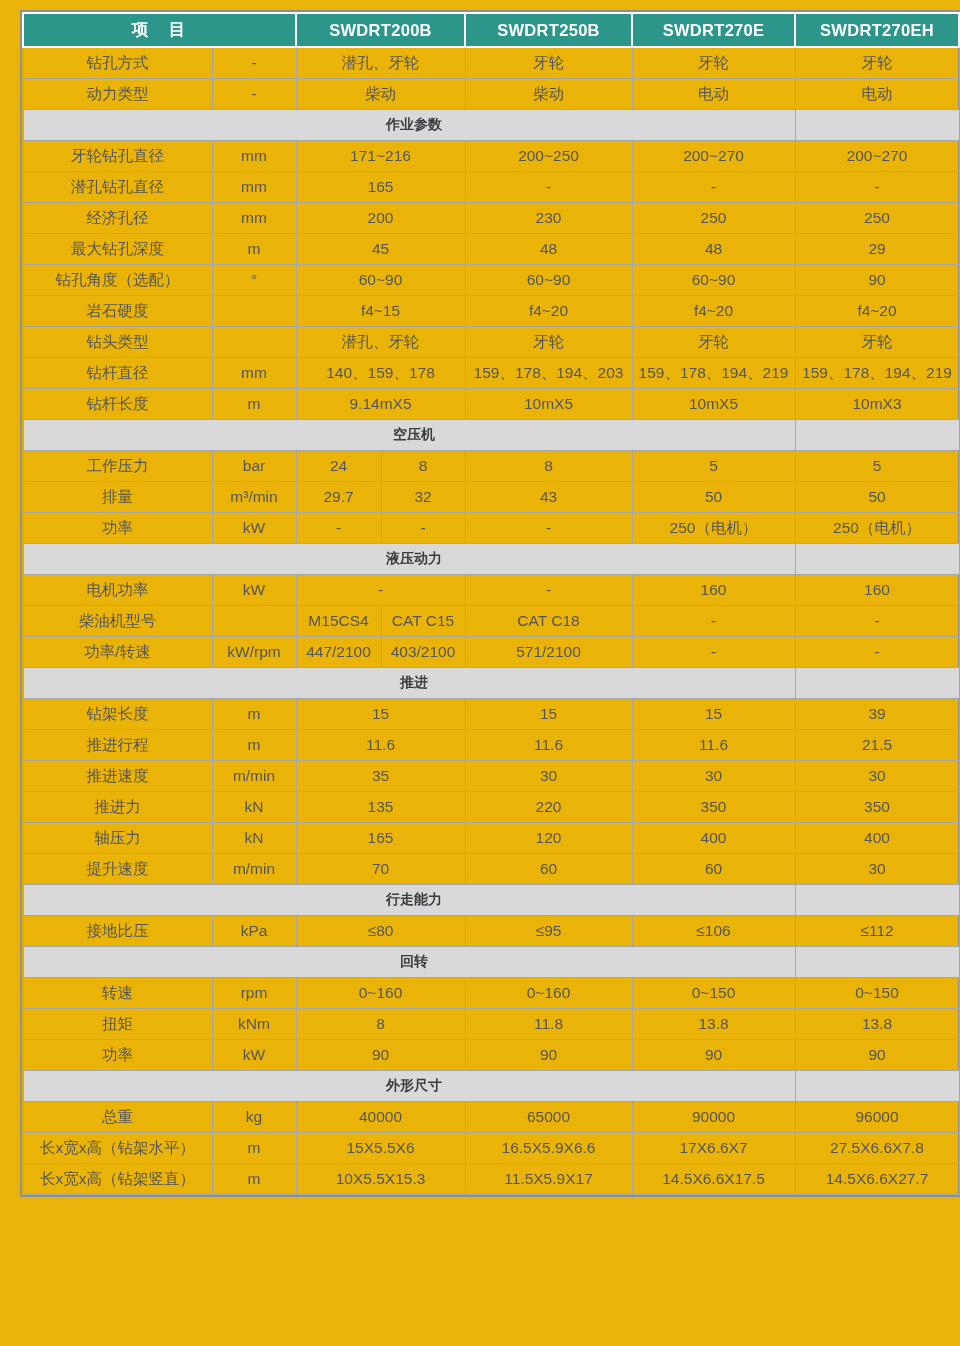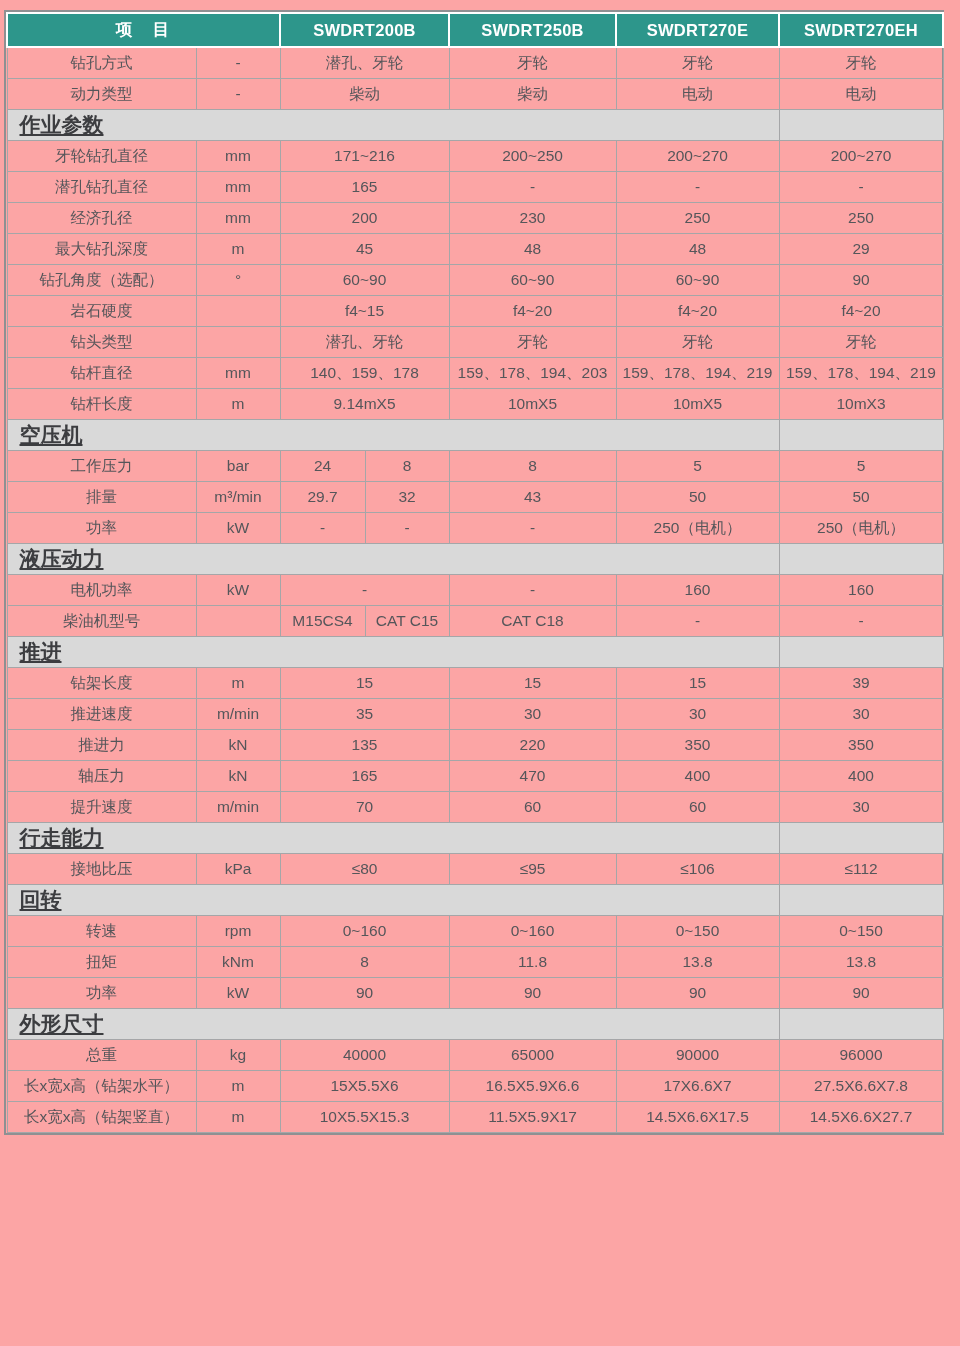--- a/index.html
+++ b/index.html
@@ -5,22 +5,22 @@
   html,body{
     margin:0;
     padding:0;
     background:#ffffff;
     font-family:"Liberation Sans","DejaVu Sans",sans-serif;
   }
   .page{
     width:960px;
     height:1346px;
     box-sizing:border-box;
-    padding:10px 4px;
-    background:#fca5a5;
+    padding:10px 20px;
+    background:#eab308;
   }
   .table-frame{
     width:940px;
     border:2px solid #8f9092;
     box-sizing:border-box;
   }
   table.spec{
     border-collapse:collapse;
     width:100%;
     table-layout:fixed;
@@ -51,26 +51,25 @@
   td.label-cell{
     text-align:left;
     padding-left:12px;
     color:#4d4e52;
   }
   td.unit-cell{
     color:#55565a;
   }
   tr.section-row td{
     background:var(--section-bg,#d9d9d9);
-    text-align:left;
+    text-align:center;
     padding-left:12px;
     font-weight:bold;
     color:#3c3d40;
-    font-size:21px;
-    text-decoration:underline;
+    font-size:14px;
   }
   tr.section-row td.section-last{
     padding-left:0;
   }
 </style>
 </head>
 <body>
 
 <div class="page">
   <div class="table-frame">
@@ -229,31 +228,48 @@
           </tr>
           <tr class="data-row">
             <td class="label-cell">柴油机型号</td>
             <td class="unit-cell"></td>
             <td class="value-cell">M15CS4</td>
             <td class="value-cell">CAT C15</td>
             <td class="value-cell" colspan="1">CAT C18</td>
             <td class="value-cell" colspan="1">-</td>
             <td class="value-cell" colspan="1">-</td>
           </tr>
+          <tr class="data-row">
+            <td class="label-cell">功率/转速</td>
+            <td class="unit-cell">kW/rpm</td>
+            <td class="value-cell">447/2100</td>
+            <td class="value-cell">403/2100</td>
+            <td class="value-cell" colspan="1">571/2100</td>
+            <td class="value-cell" colspan="1">-</td>
+            <td class="value-cell" colspan="1">-</td>
+          </tr>
           <tr class="section-row">
             <td colspan="6">推进</td>
             <td class="section-last"></td>
           </tr>
           <tr class="data-row">
             <td class="label-cell">钻架长度</td>
             <td class="unit-cell">m</td>
             <td class="value-cell" colspan="2">15</td>
             <td class="value-cell" colspan="1">15</td>
             <td class="value-cell" colspan="1">15</td>
             <td class="value-cell" colspan="1">39</td>
+          </tr>
+          <tr class="data-row">
+            <td class="label-cell">推进行程</td>
+            <td class="unit-cell">m</td>
+            <td class="value-cell" colspan="2">11.6</td>
+            <td class="value-cell" colspan="1">11.6</td>
+            <td class="value-cell" colspan="1">11.6</td>
+            <td class="value-cell" colspan="1">21.5</td>
           </tr>
           <tr class="data-row">
             <td class="label-cell">推进速度</td>
             <td class="unit-cell">m/min</td>
             <td class="value-cell" colspan="2">35</td>
             <td class="value-cell" colspan="1">30</td>
             <td class="value-cell" colspan="1">30</td>
             <td class="value-cell" colspan="1">30</td>
           </tr>
           <tr class="data-row">
@@ -261,21 +277,21 @@
             <td class="unit-cell">kN</td>
             <td class="value-cell" colspan="2">135</td>
             <td class="value-cell" colspan="1">220</td>
             <td class="value-cell" colspan="1">350</td>
             <td class="value-cell" colspan="1">350</td>
           </tr>
           <tr class="data-row">
             <td class="label-cell">轴压力</td>
             <td class="unit-cell">kN</td>
             <td class="value-cell" colspan="2">165</td>
-            <td class="value-cell" colspan="1">470</td>
+            <td class="value-cell" colspan="1">120</td>
             <td class="value-cell" colspan="1">400</td>
             <td class="value-cell" colspan="1">400</td>
           </tr>
           <tr class="data-row">
             <td class="label-cell">提升速度</td>
             <td class="unit-cell">m/min</td>
             <td class="value-cell" colspan="2">70</td>
             <td class="value-cell" colspan="1">60</td>
             <td class="value-cell" colspan="1">60</td>
             <td class="value-cell" colspan="1">30</td>

